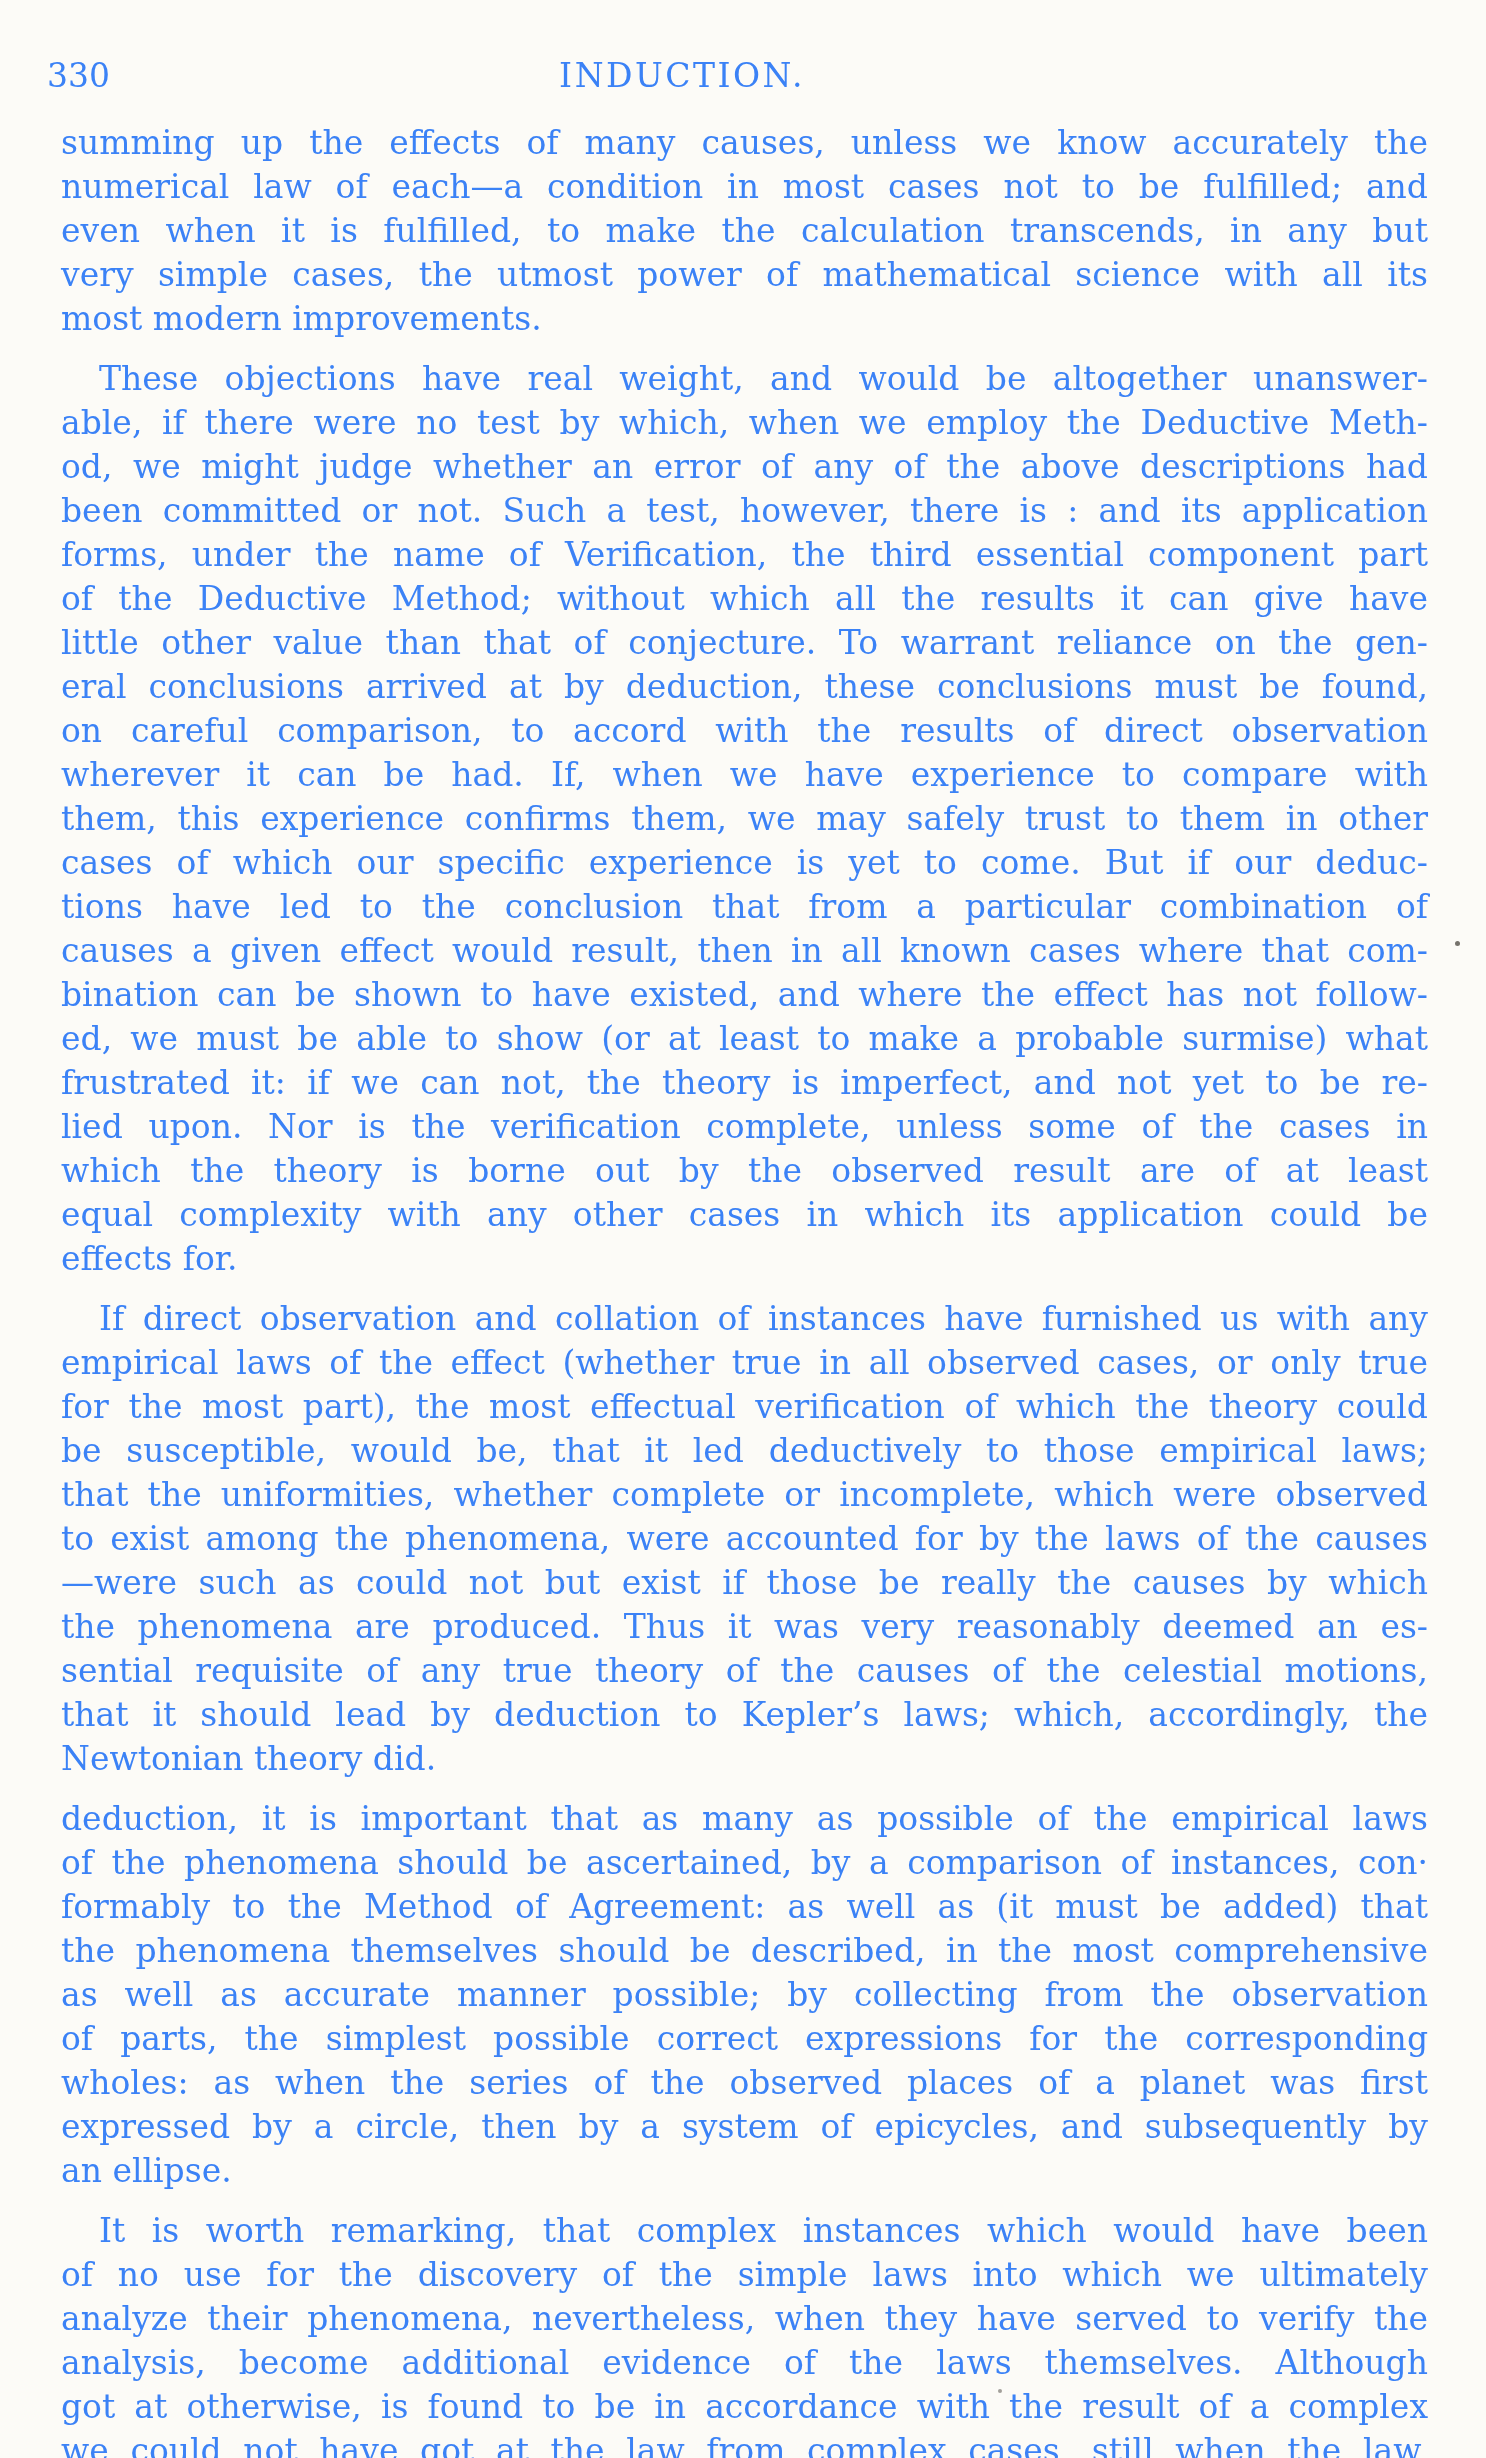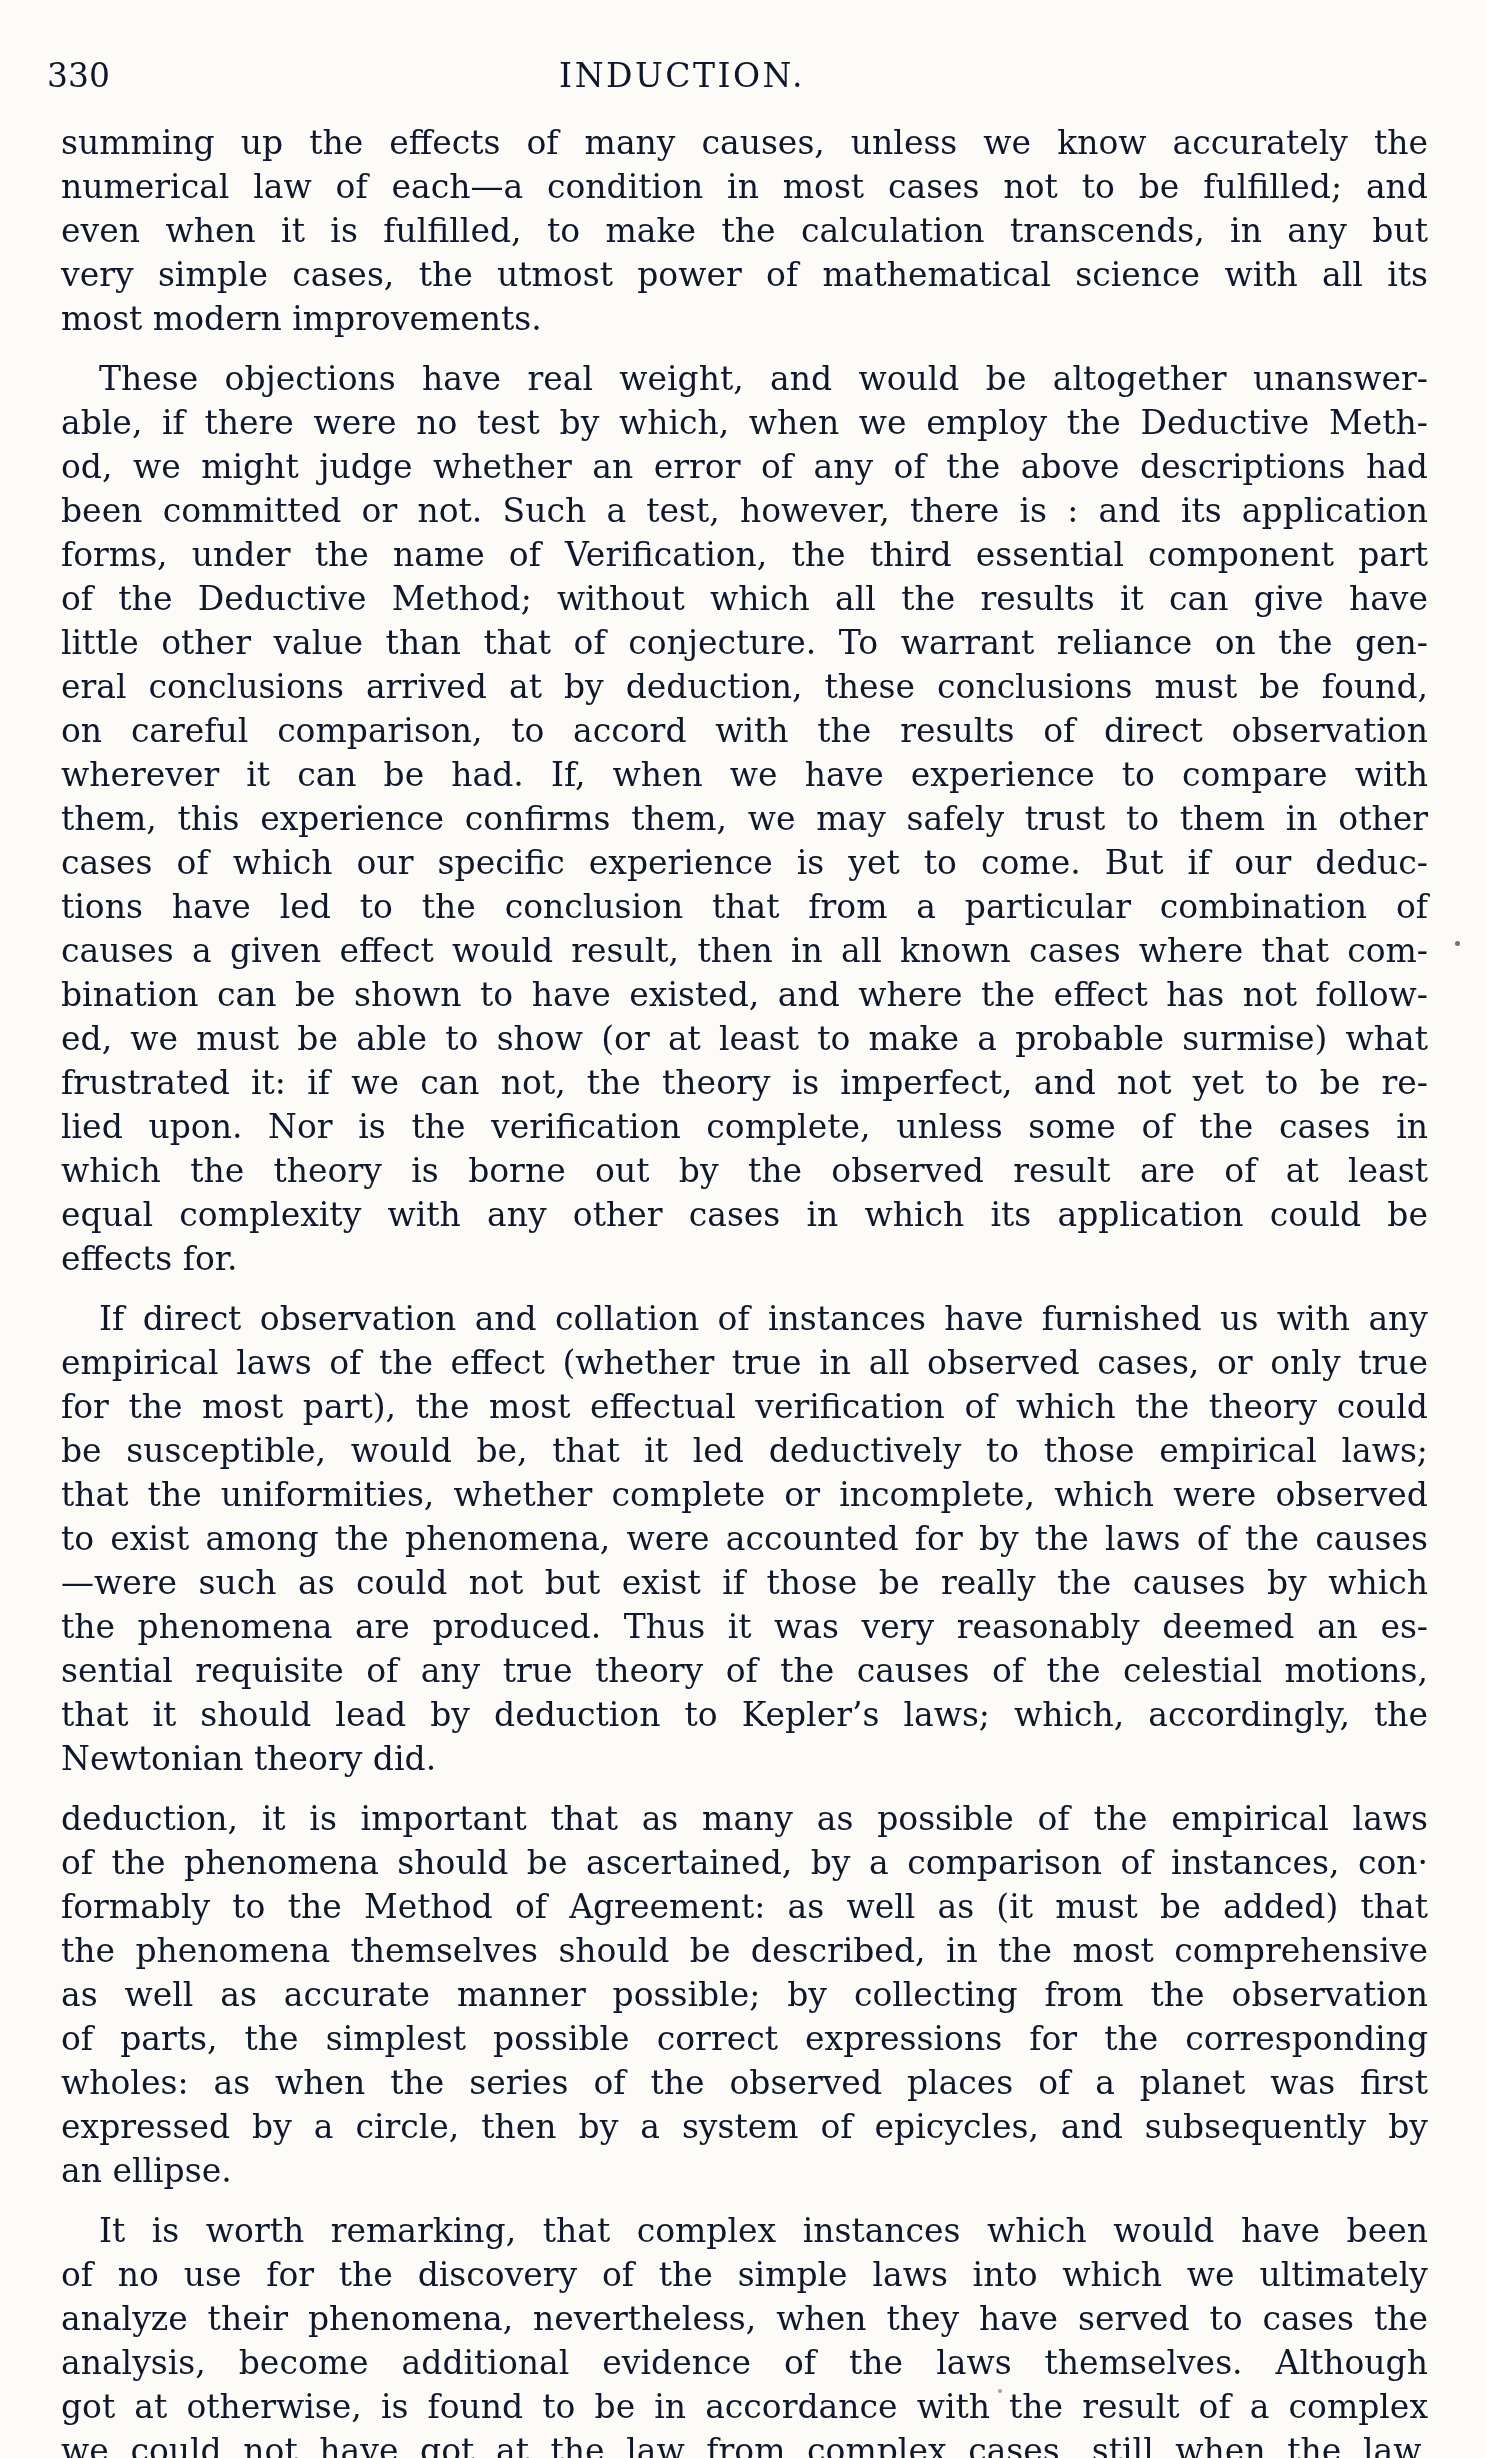--- a/index.html
+++ b/index.html
@@ -4,21 +4,21 @@
 <style>
   html, body { margin: 0; padding: 0; background: #d9d7d2; }
   .page {
     position: relative;
     width: 1487px;
     height: 2459px;
     margin: 0 auto;
     background: #fcfbf7;
     overflow: hidden;
     font-family: "DejaVu Serif", serif;
-    color: #0f172a;
+    color: #3b82f6;
   }
   .header {
     position: absolute;
     top: 58px;
     left: 45px;
     width: 1399px;
     height: 42px;
     font-size: 33px;
     line-height: 36px;
   }
@@ -120,21 +120,21 @@
         <div class="line">the phenomena themselves should be described, in the most comprehensive</div>
         <div class="line">as well as accurate manner possible; by collecting from the observation</div>
         <div class="line">of parts, the simplest possible correct expressions for the corresponding</div>
         <div class="line">wholes: as when the series of the observed places of a planet was first</div>
         <div class="line">expressed by a circle, then by a system of epicycles, and subsequently by</div>
         <div class="line last">an ellipse.</div>
       </div>
       <div class="paragraph">
         <div class="line indent">It is worth remarking, that complex instances which would have been</div>
         <div class="line">of no use for the discovery of the simple laws into which we ultimately</div>
-        <div class="line">analyze their phenomena, nevertheless, when they have served to cases the</div>
+        <div class="line">analyze their phenomena, nevertheless, when they have served to verify the</div>
         <div class="line">analysis, become additional evidence of the laws themselves. Although</div>
         <div class="line">got at otherwise, is found to be in accordance with the result of a complex</div>
         <div class="line">we could not have got at the law from complex cases, still when the law,</div>
       </div>
     </div>
 
   <span class="artifact-dot a1"></span>
   <span class="artifact-dot a2"></span>
 
 </div>

